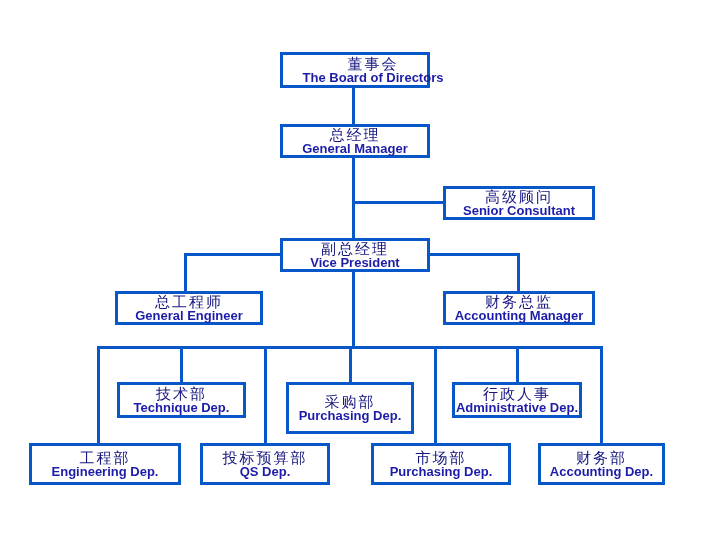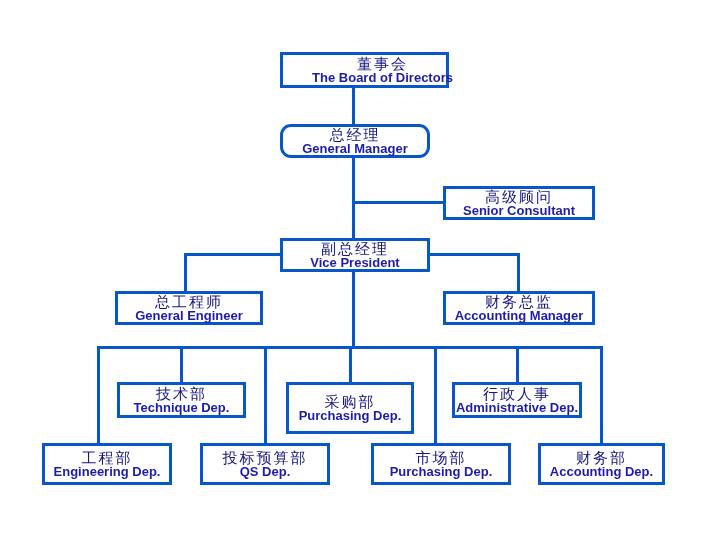--- a/index.html
+++ b/index.html
@@ -60,25 +60,25 @@
     <div class="connector" style="left: 517px; top: 253px; width: 3px; height: 40px;"></div>
     <div class="connector" style="left: 352px; top: 270px; width: 3px; height: 79px;"></div>
     <div class="connector" style="left: 97px; top: 346px; width: 506px; height: 3px;"></div>
     <div class="connector" style="left: 97px; top: 346px; width: 3px; height: 99px;"></div>
     <div class="connector" style="left: 180px; top: 346px; width: 3px; height: 38px;"></div>
     <div class="connector" style="left: 264px; top: 346px; width: 3px; height: 99px;"></div>
     <div class="connector" style="left: 349px; top: 346px; width: 3px; height: 38px;"></div>
     <div class="connector" style="left: 434px; top: 346px; width: 3px; height: 99px;"></div>
     <div class="connector" style="left: 516px; top: 346px; width: 3px; height: 38px;"></div>
     <div class="connector" style="left: 600px; top: 346px; width: 3px; height: 99px;"></div>
-    <div class="node" style="left: 280px; top: 52px; width: 169px; height: 36px; padding-left: 36px;">
+    <div class="node" style="left: 280px; top: 52px; width: 150px; height: 36px; padding-left: 36px;">
       <div class="cn">董事会</div>
       <div class="en">The Board of Directors</div>
     </div>
-    <div class="node" style="left: 280px; top: 124px; width: 150px; height: 34px; border-radius: 11px;">
+    <div class="node" style="left: 280px; top: 124px; width: 150px; height: 34px;">
       <div class="cn">总经理</div>
       <div class="en">General Manager</div>
     </div>
     <div class="node" style="left: 443px; top: 186px; width: 152px; height: 34px;">
       <div class="cn">高级顾问</div>
       <div class="en">Senior Consultant</div>
     </div>
     <div class="node" style="left: 280px; top: 238px; width: 150px; height: 34px;">
       <div class="cn">副总经理</div>
       <div class="en">Vice President</div>
@@ -96,21 +96,21 @@
       <div class="en">Technique Dep.</div>
     </div>
     <div class="node" style="left: 286px; top: 382px; width: 128px; height: 52px;">
       <div class="cn">采购部</div>
       <div class="en">Purchasing Dep.</div>
     </div>
     <div class="node" style="left: 452px; top: 382px; width: 130px; height: 36px;">
       <div class="cn">行政人事</div>
       <div class="en">Administrative Dep.</div>
     </div>
-    <div class="node" style="left: 42px; top: 443px; width: 130px; height: 42px;">
+    <div class="node" style="left: 29px; top: 443px; width: 152px; height: 42px;">
       <div class="cn">工程部</div>
       <div class="en">Engineering Dep.</div>
     </div>
     <div class="node" style="left: 200px; top: 443px; width: 130px; height: 42px;">
       <div class="cn">投标预算部</div>
       <div class="en">QS Dep.</div>
     </div>
     <div class="node" style="left: 371px; top: 443px; width: 140px; height: 42px;">
       <div class="cn">市场部</div>
       <div class="en">Purchasing Dep.</div>

